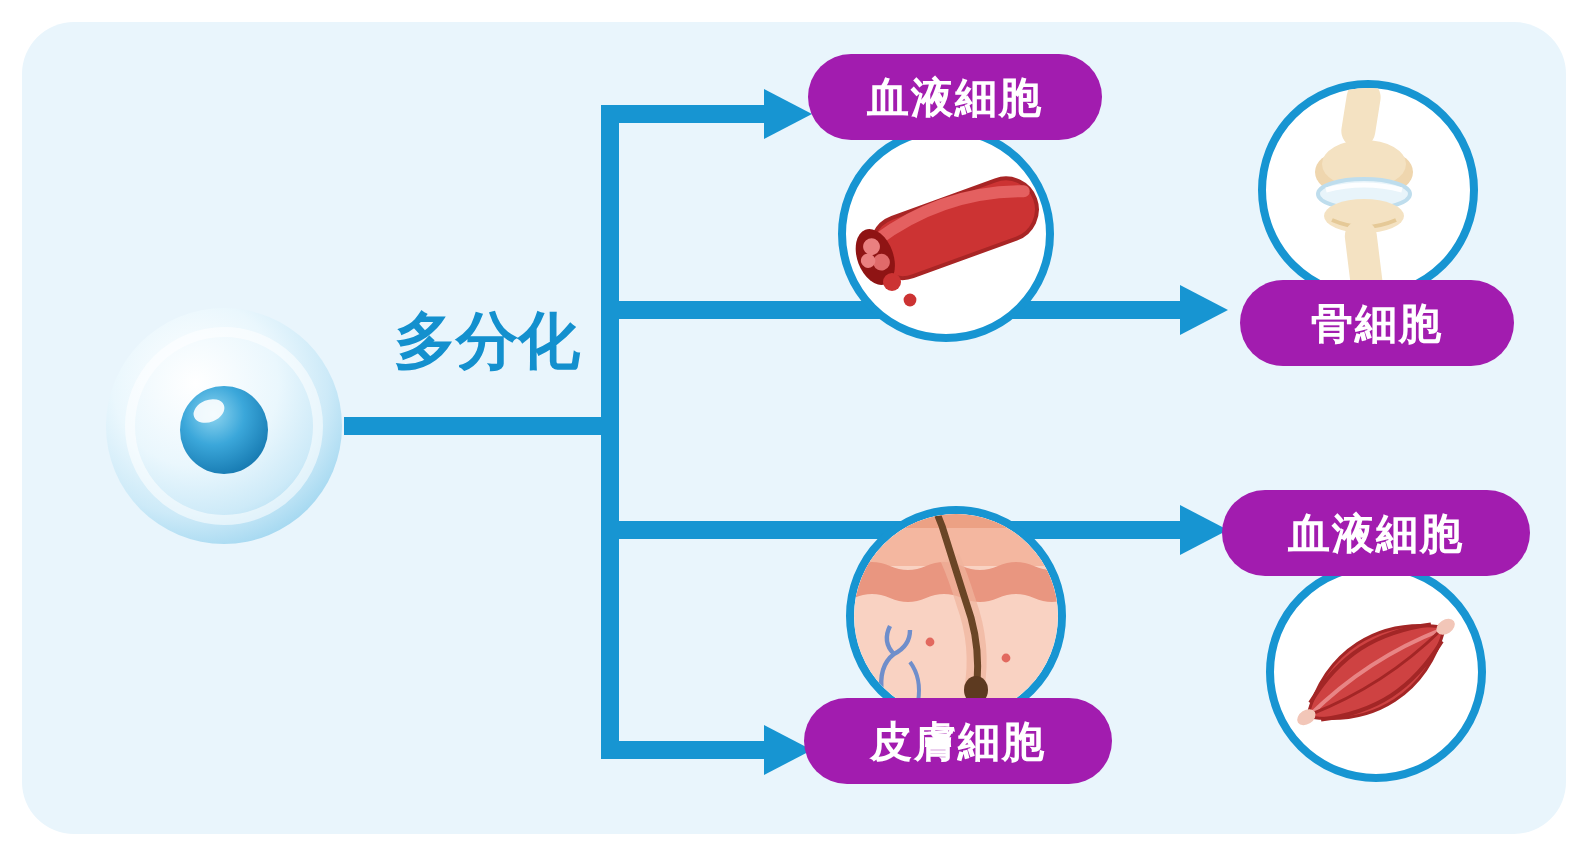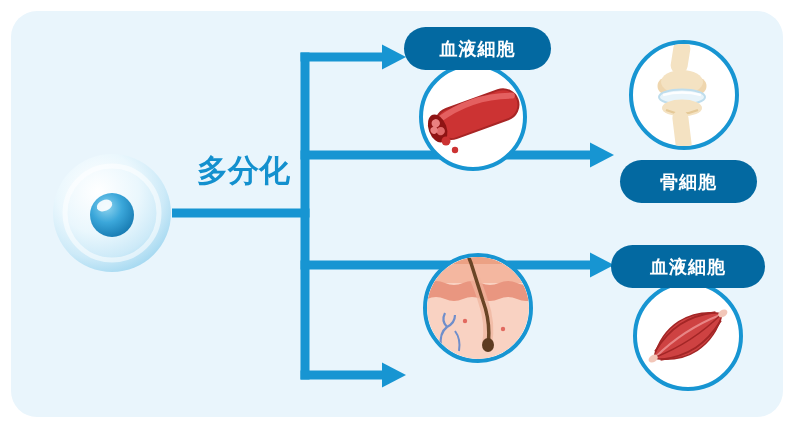--- a/index.html
+++ b/index.html
@@ -37,32 +37,32 @@
     background: #ffffff;
     overflow: hidden;
     z-index: 2;
   }
   .circle svg { display: block; width: 100%; height: 100%; }
   .pill {
     position: absolute;
     display: flex;
     align-items: center;
     justify-content: center;
-    background: #0369a1;
+    background: #a21caf;
     color: #ffffff;
     font-weight: bold;
-    font-size: 18px;
+    font-size: 21px;
     letter-spacing: 1px;
     border-radius: 22px;
     z-index: 3;
     white-space: nowrap;
   }
   .pill-stem   { left: 36px;  top: 287px; width: 150px; height: 44px; }
   .pill-blood  { left: 404px; top: 27px;  width: 147px; height: 43px; }
-  .pill-bone   { left: 620px; top: 140px; width: 137px; height: 43px; margin-top: 20px; }
+  .pill-bone   { left: 620px; top: 140px; width: 137px; height: 43px; }
   .pill-muscle { left: 611px; top: 245px; width: 154px; height: 43px; }
   .pill-skin   { left: 402px; top: 349px; width: 154px; height: 43px; }
   .circle-blood  { left: 419px; top: 63px;  width: 108px; height: 108px; }
   .circle-bone   { left: 629px; top: 40px;  width: 110px; height: 110px; }
   .circle-muscle { left: 633px; top: 281px; width: 110px; height: 110px; }
   .circle-skin   { left: 423px; top: 253px; width: 110px; height: 110px; }
   .stem-cell { left: 50px; top: 151px; width: 124px; height: 124px; }
   .process-label {
     position: absolute;
     left: 197px; top: 150px;
@@ -187,13 +187,14 @@
         <path d="M32,94 Q34,82 28,74" stroke="#6f8ecb" stroke-width="2" fill="none"></path>
         <circle cx="38" cy="64" r="2.2" fill="#e2695f"></circle>
         <circle cx="76" cy="72" r="2.2" fill="#e2695f"></circle>
         <path d="M60,88 Q64,66 56,44 Q52,31 48,22" stroke="#f0b49c" stroke-width="10" fill="none" opacity="0.7"></path>
         <path d="M61,88 Q64,66 56,44 Q51,28 44,6 Q40,-4 38,-10" stroke="#6a4526" stroke-width="3.5" fill="none"></path>
         <ellipse cx="61" cy="88" rx="6" ry="7" fill="#5d3a20"></ellipse>
       </g>
     </svg>
   </div>
 
+  <div class="pill pill-skin">皮膚細胞</div>
 </div>
 
 </body></html>

